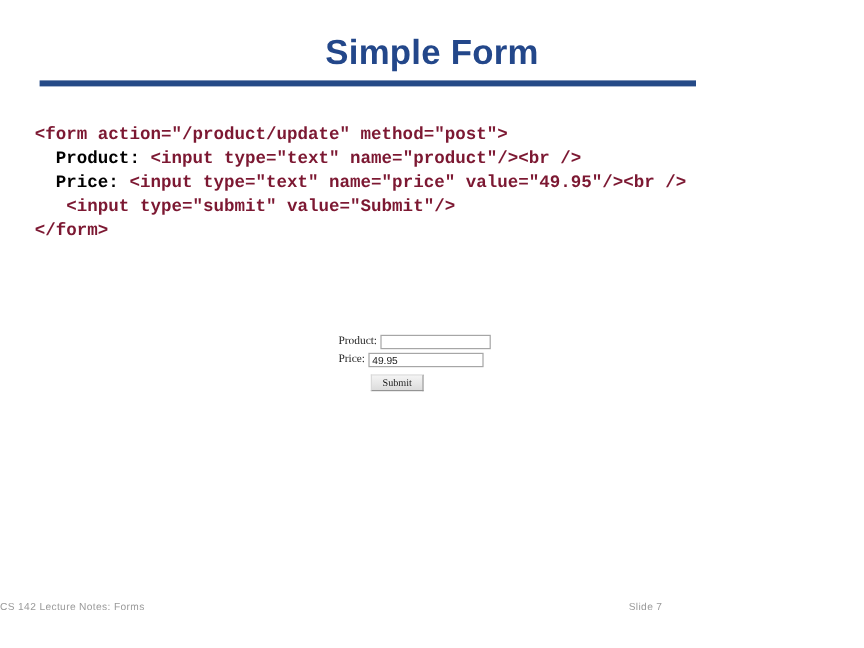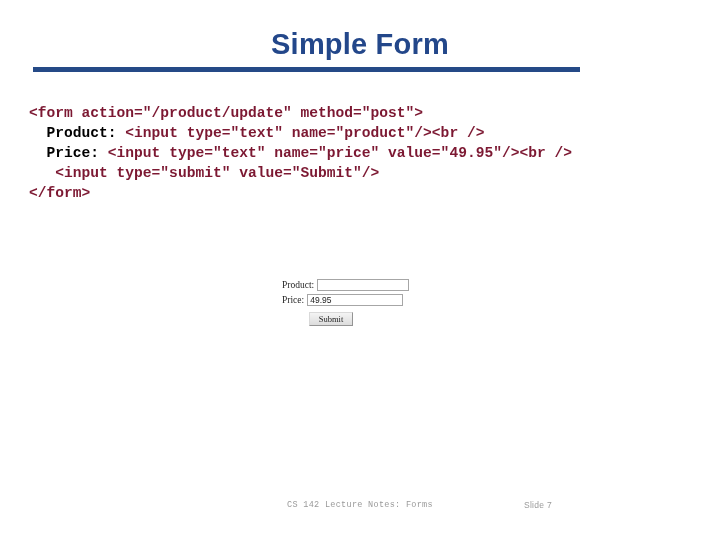--- a/index.html
+++ b/index.html
@@ -119,22 +119,21 @@
     line-height: 10px;
     margin-left: 19px;
   }
 
   
   .footer-left {
     position: absolute;
     left: 0;
     top: 500px;
     width: 720px;
-    text-align: center;
-    font-family: Liberation Mono, monospace;
+    font-family: Liberation Sans, sans-serif;
     font-size: 8.5px;
     color: #9a9a9a;
     letter-spacing: 0.3px;
   }
   .footer-right {
     position: absolute;
     right: 28px;
     top: 500px;
     font-family: "Liberation Sans", sans-serif;
     font-size: 8.5px;

